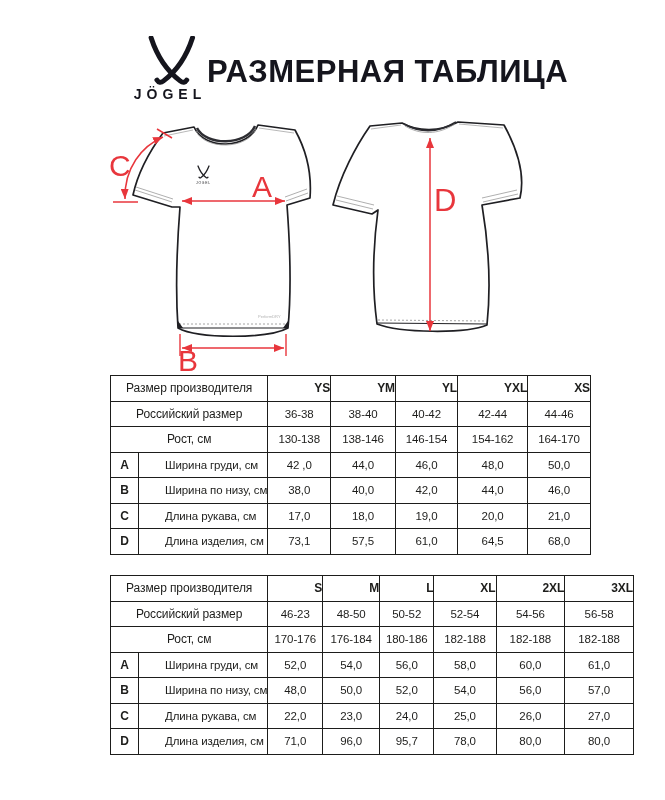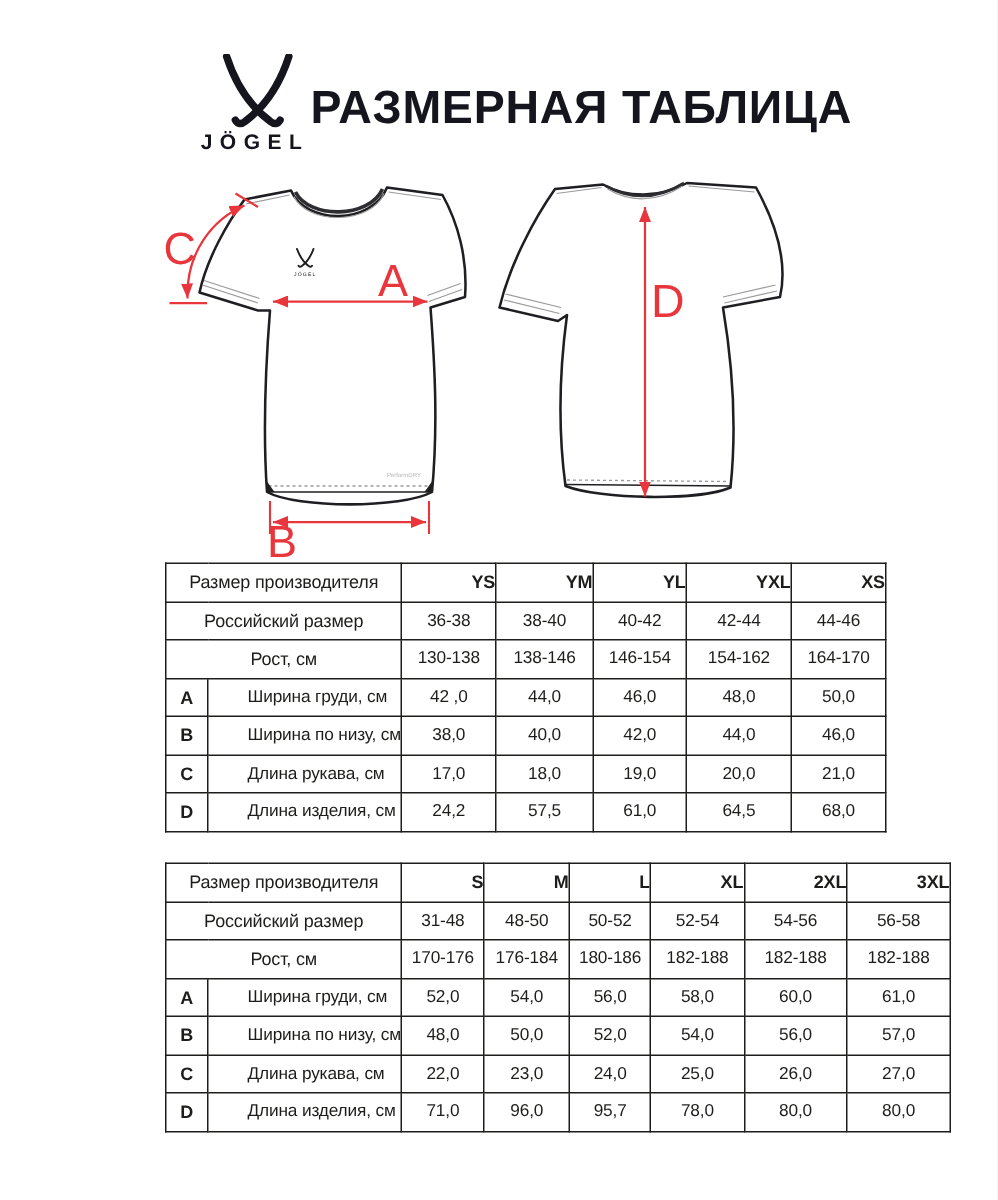--- a/index.html
+++ b/index.html
@@ -181,21 +181,21 @@
       <td class="lbl">Длина рукава, см</td>
       <td>17,0</td>
       <td>18,0</td>
       <td>19,0</td>
       <td>20,0</td>
       <td>21,0</td>
     </tr>
     <tr>
       <td class="ltr">D</td>
       <td class="lbl">Длина изделия, см</td>
-      <td>24,2</td>
+      <td>73,1</td>
       <td>57,5</td>
       <td>61,0</td>
       <td>64,5</td>
       <td>68,0</td>
     </tr>
   </tbody>
     </table>
 
   <table class="tbl t2">
     <colgroup>
@@ -213,21 +213,21 @@
       <td class="hdr" colspan="2">Размер производителя</td>
       <td class="sz">S</td>
       <td class="sz">M</td>
       <td class="sz">L</td>
       <td class="sz">XL</td>
       <td class="sz">2XL</td>
       <td class="sz">3XL</td>
     </tr>
     <tr>
       <td class="hdr" colspan="2">Российский размер</td>
-      <td>31-48</td>
+      <td>46-23</td>
       <td>48-50</td>
       <td>50-52</td>
       <td>52-54</td>
       <td>54-56</td>
       <td>56-58</td>
     </tr>
     <tr>
       <td class="hdr" colspan="2">Рост, см</td>
       <td>170-176</td>
       <td>176-184</td>

